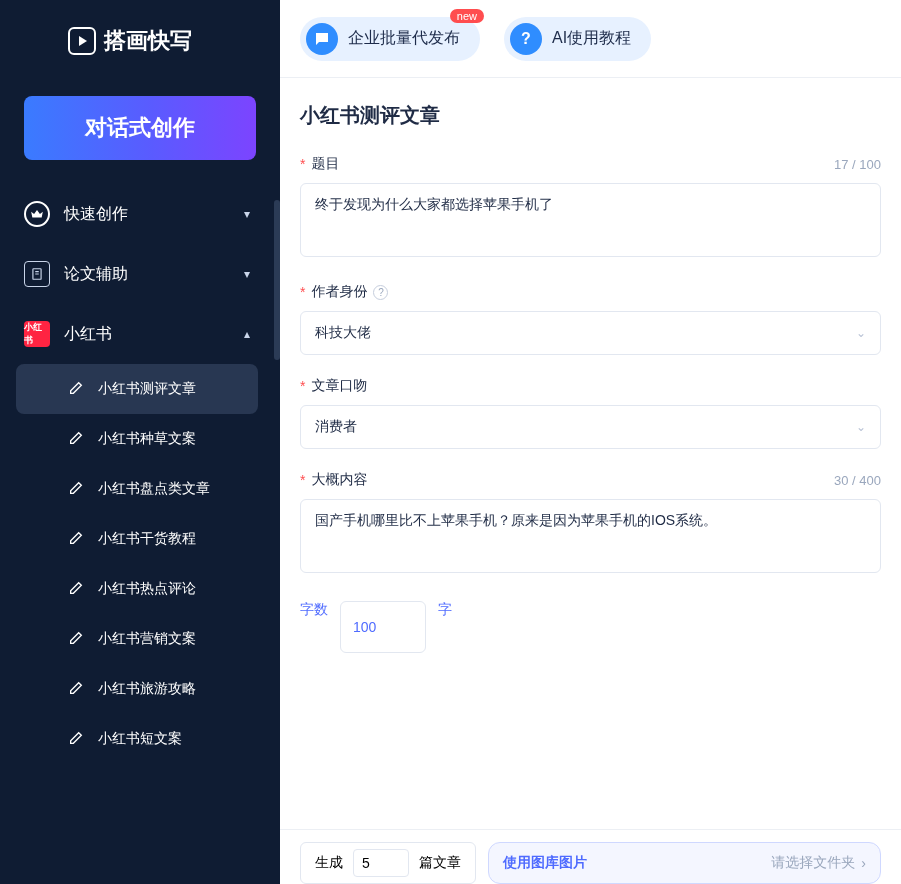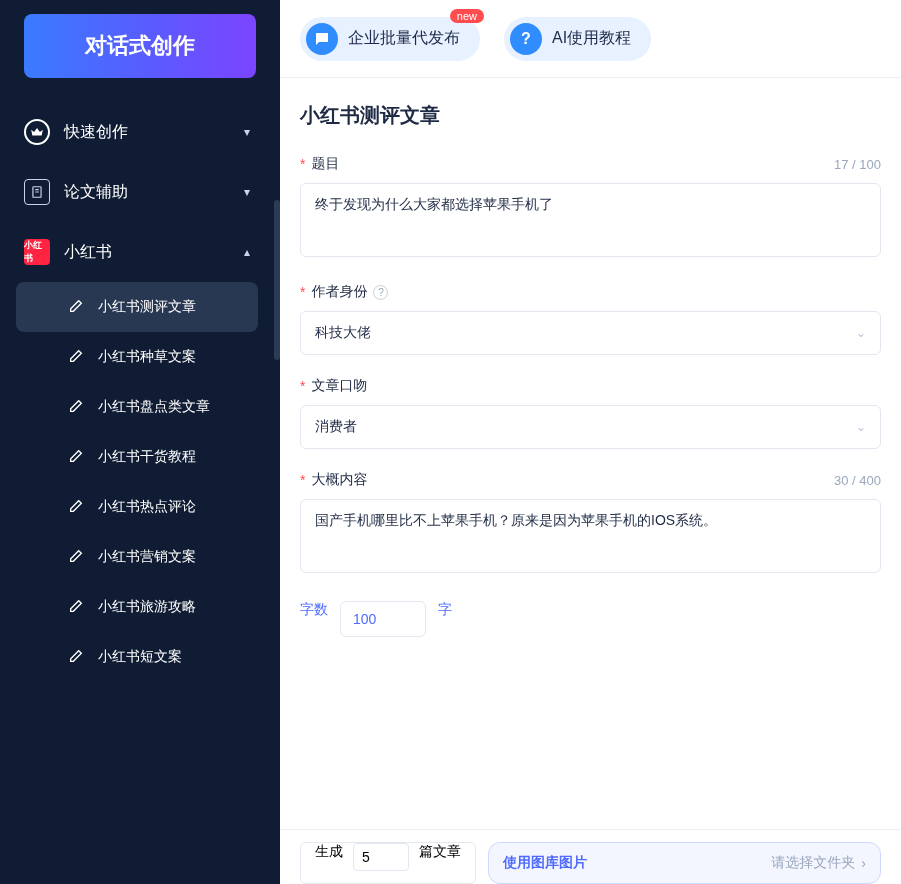--- a/index.html
+++ b/index.html
@@ -191,40 +191,40 @@
     justify-content:space-between;
     cursor:pointer;
   }
   .sel-arrow{color:#b9c3d6;font-size:12px;}
   .row-wordcount{
     display:flex;gap:12px;
     margin-top:24px;
   }
   .blue-label{color:#4f6bff;font-size:14px;}
   .num-input{
-    width:86px;height:36px;
+    width:86px;height:52px;
     border:1px solid #e2e7f0;border-radius:6px;
     text-align:left;padding:0 12px;font-size:14px;color:#4f6bff;
     font-family:inherit;outline:none;
   }
   .clear-btn{
     margin-left:auto;
     height:36px;padding:0 16px;
     border:1px solid #e2e7f0;border-radius:6px;
     background:#fff;cursor:pointer;
     display:flex;align-items:center;gap:6px;
     font-size:14px;color:#1f2b45;
   }
   .bottom-bar{
     display:flex;gap:12px;
     padding:12px 20px 0;
     border-top:1px solid #eceff4;
   }
   .gen-box{
-    display:flex;align-items:flex-start;gap:10px;
+    display:flex;align-items:center;gap:10px;
     border:1px solid #e2e7f0;border-radius:6px;
     padding:0 14px;height:42px;
     font-size:14px;
   }
   .gen-box input{width:56px;height:28px;border:1px solid #e2e7f0;border-radius:4px;padding:0 8px;font-size:14px;font-family:inherit;outline:none;}
   .gallery-box{
     flex:1;
     border:1px solid #cfd8ff;
     border-radius:12px;
     height:42px;
@@ -233,20 +233,24 @@
     cursor:pointer;
     background:#f4f6ff;
   }
   .gallery-box .gl{color:#4f6bff;font-weight:600;font-size:14px;}
   .gallery-box .gr{margin-left:auto;color:#9aa7bd;font-size:14px;display:flex;align-items:center;gap:6px;}
 </style>
 </head>
 <body>
 
 <div class="sidebar">
+  <div class="logo-row">
+    <span class="logo-glyph"></span>
+    <span>搭画快写</span>
+  </div>
 
   <div class="cta-btn">
     <span>对话式创作</span>
   </div>
 
   <div class="nav-scroll">
 
     <div class="nav-item">
       <span class="nav-icon circle">
         <svg viewBox="0 0 24 24" width="14" height="14" fill="#fff">

